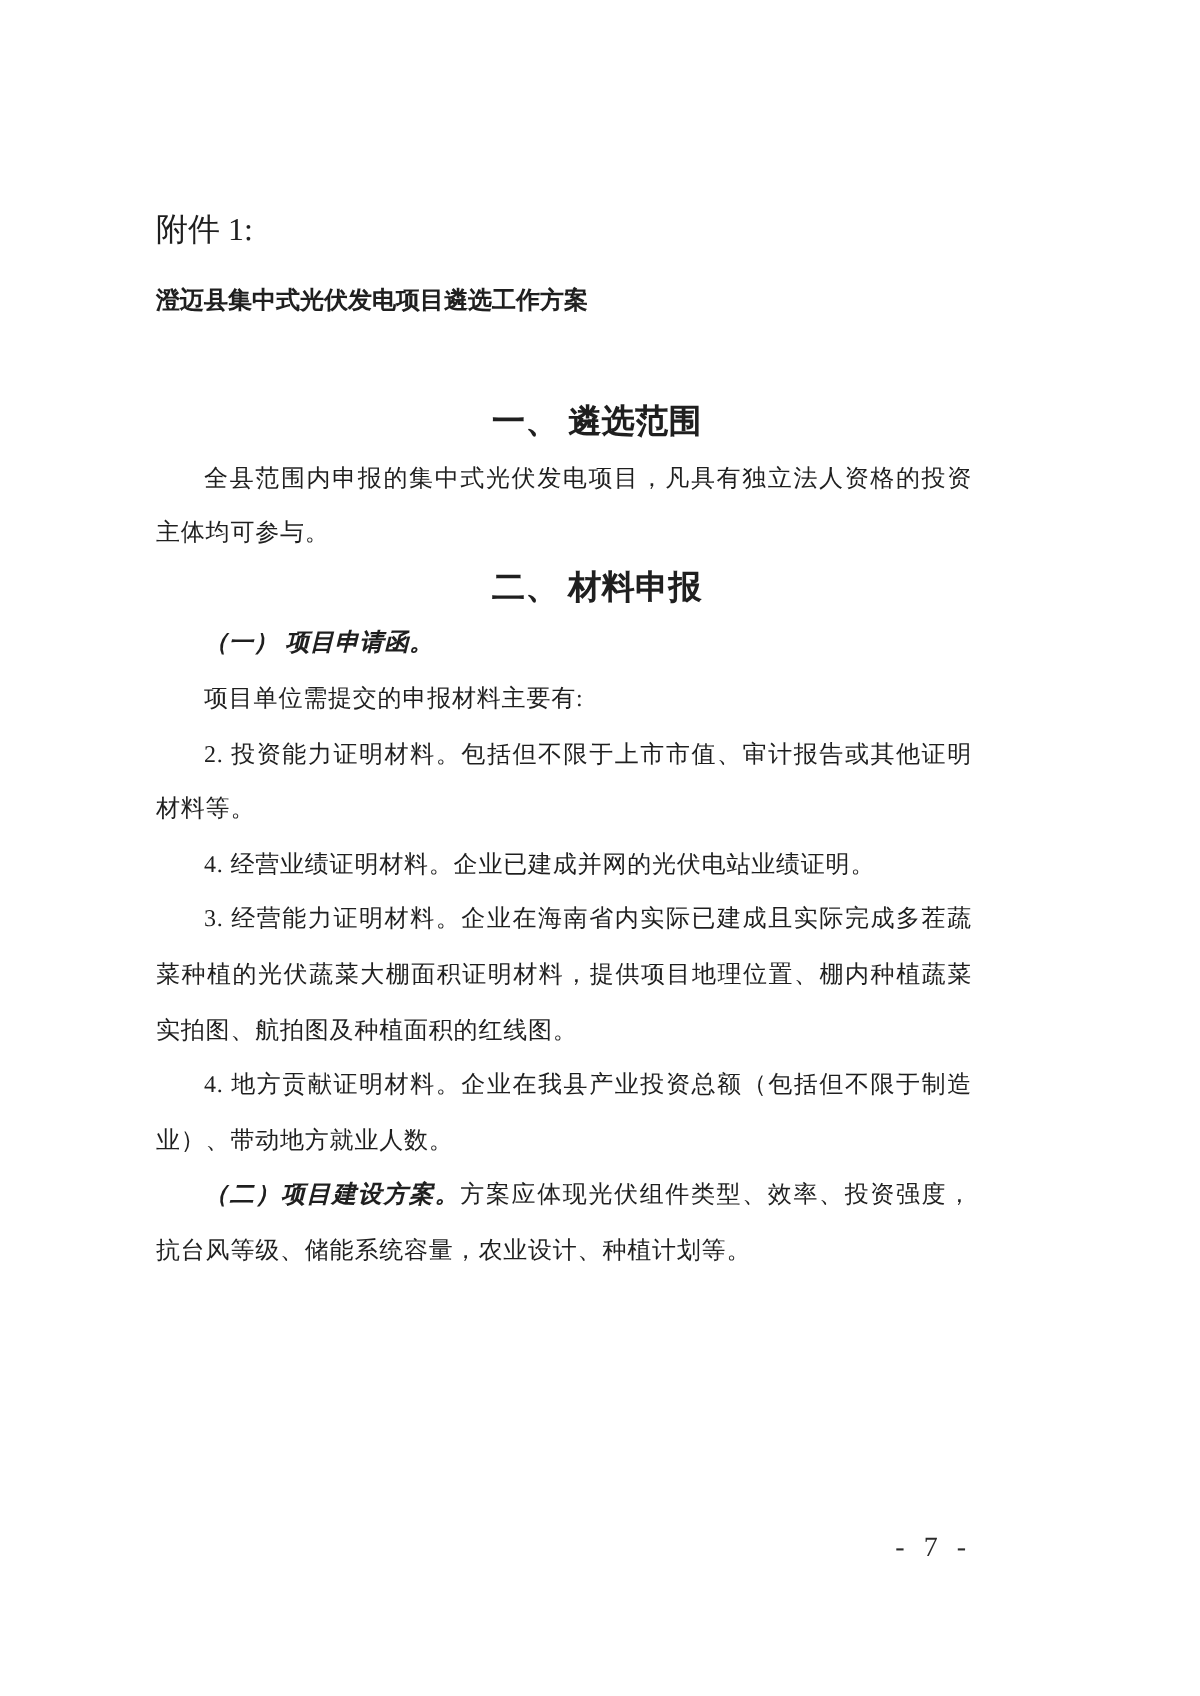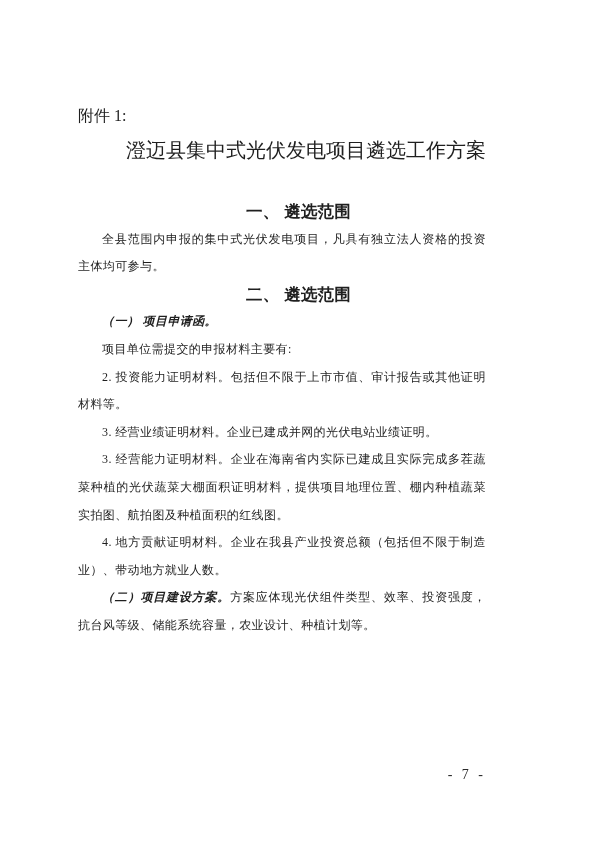--- a/index.html
+++ b/index.html
@@ -22,24 +22,24 @@
     right: 78px;
     top: 104px;
   }
   .attachment-label {
     font-size: 16px;
     line-height: 24px;
     margin-bottom: 8px;
   }
   .doc-title {
     margin: 0 0 34px 0;
-    font-size: 20px;
+    font-size: 12px;
     line-height: 28px;
-    font-weight: normal;
-    text-align: right;
+    font-weight: bold;
+    text-align: left;
     letter-spacing: 0px;
     font-family: "Liberation Serif", "DejaVu Serif", serif;
   }
   .para {
     margin: 0;
     font-size: 12px;
     line-height: 27.6px;
     letter-spacing: 0.4px;
     text-indent: 2em;
     text-align: justify;
@@ -73,24 +73,24 @@
 </head>
 <body>
 
 <div class="page">
   <div class="doc-body">
     <div class="attachment-label">附件 1:</div>
     <h1 class="doc-title">澄迈县集中式光伏发电项目遴选工作方案</h1>
     <div id="paragraphs">
         <p class="para heading">一、 遴选范围</p>
         <p class="para ">全县范围内申报的集中式光伏发电项目，凡具有独立法人资格的投资主体均可参与。</p>
-        <p class="para heading">二、 遴选范围</p>
+        <p class="para heading">二、 材料申报</p>
         <p class="para kaiti-bold">（一） 项目申请函。</p>
         <p class="para ">项目单位需提交的申报材料主要有:</p>
         <p class="para ">2. 投资能力证明材料。包括但不限于上市市值、审计报告或其他证明材料等。</p>
-        <p class="para ">3. 经营业绩证明材料。企业已建成并网的光伏电站业绩证明。</p>
+        <p class="para ">4. 经营业绩证明材料。企业已建成并网的光伏电站业绩证明。</p>
         <p class="para ">3. 经营能力证明材料。企业在海南省内实际已建成且实际完成多茬蔬菜种植的光伏蔬菜大棚面积证明材料，提供项目地理位置、棚内种植蔬菜实拍图、航拍图及种植面积的红线图。</p>
         <p class="para ">4. 地方贡献证明材料。企业在我县产业投资总额（包括但不限于制造业）、带动地方就业人数。</p>
         <p class="para "><span class="kaiti-bold">（二）项目建设方案。</span><span>方案应体现光伏组件类型、效率、投资强度，抗台风等级、储能系统容量，农业设计、种植计划等。</span></p>
       </div>
   </div>
   <div class="page-number">- 7 -</div>
 </div>
 
 </body></html>

